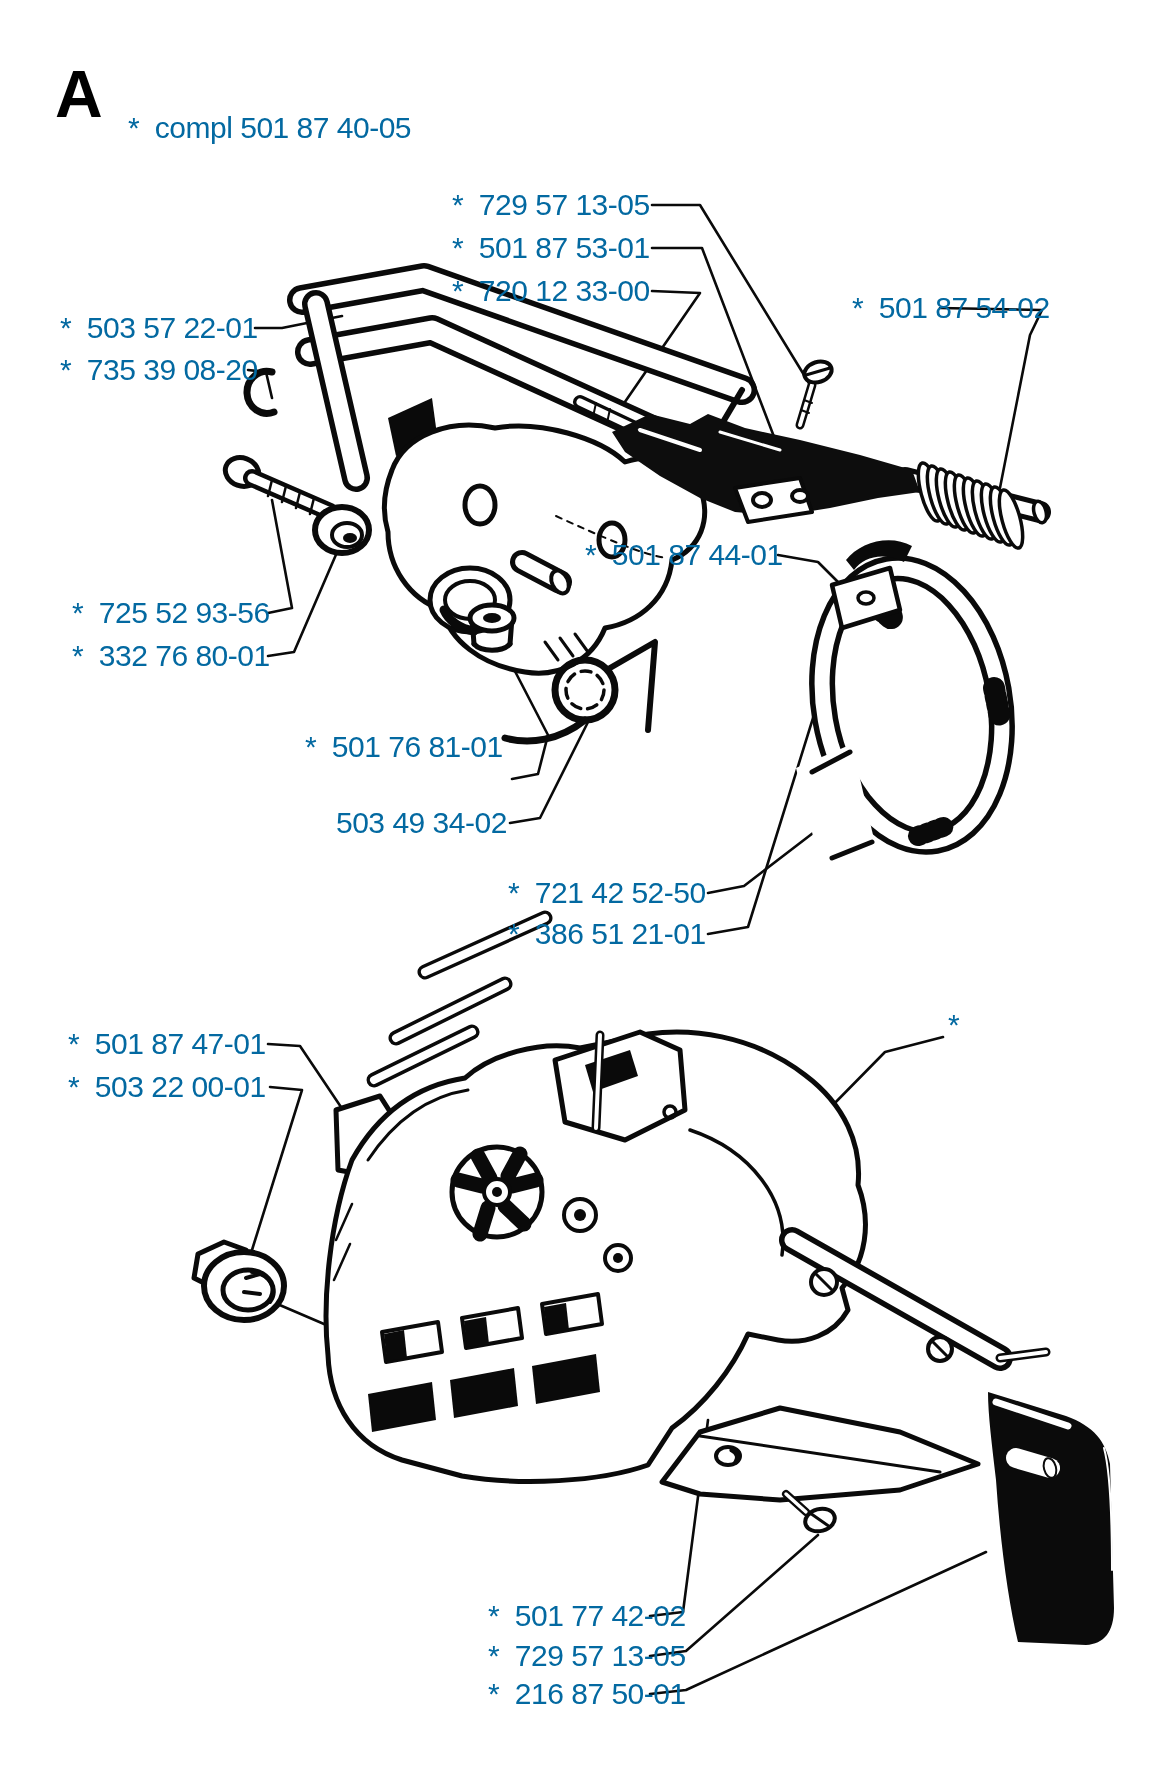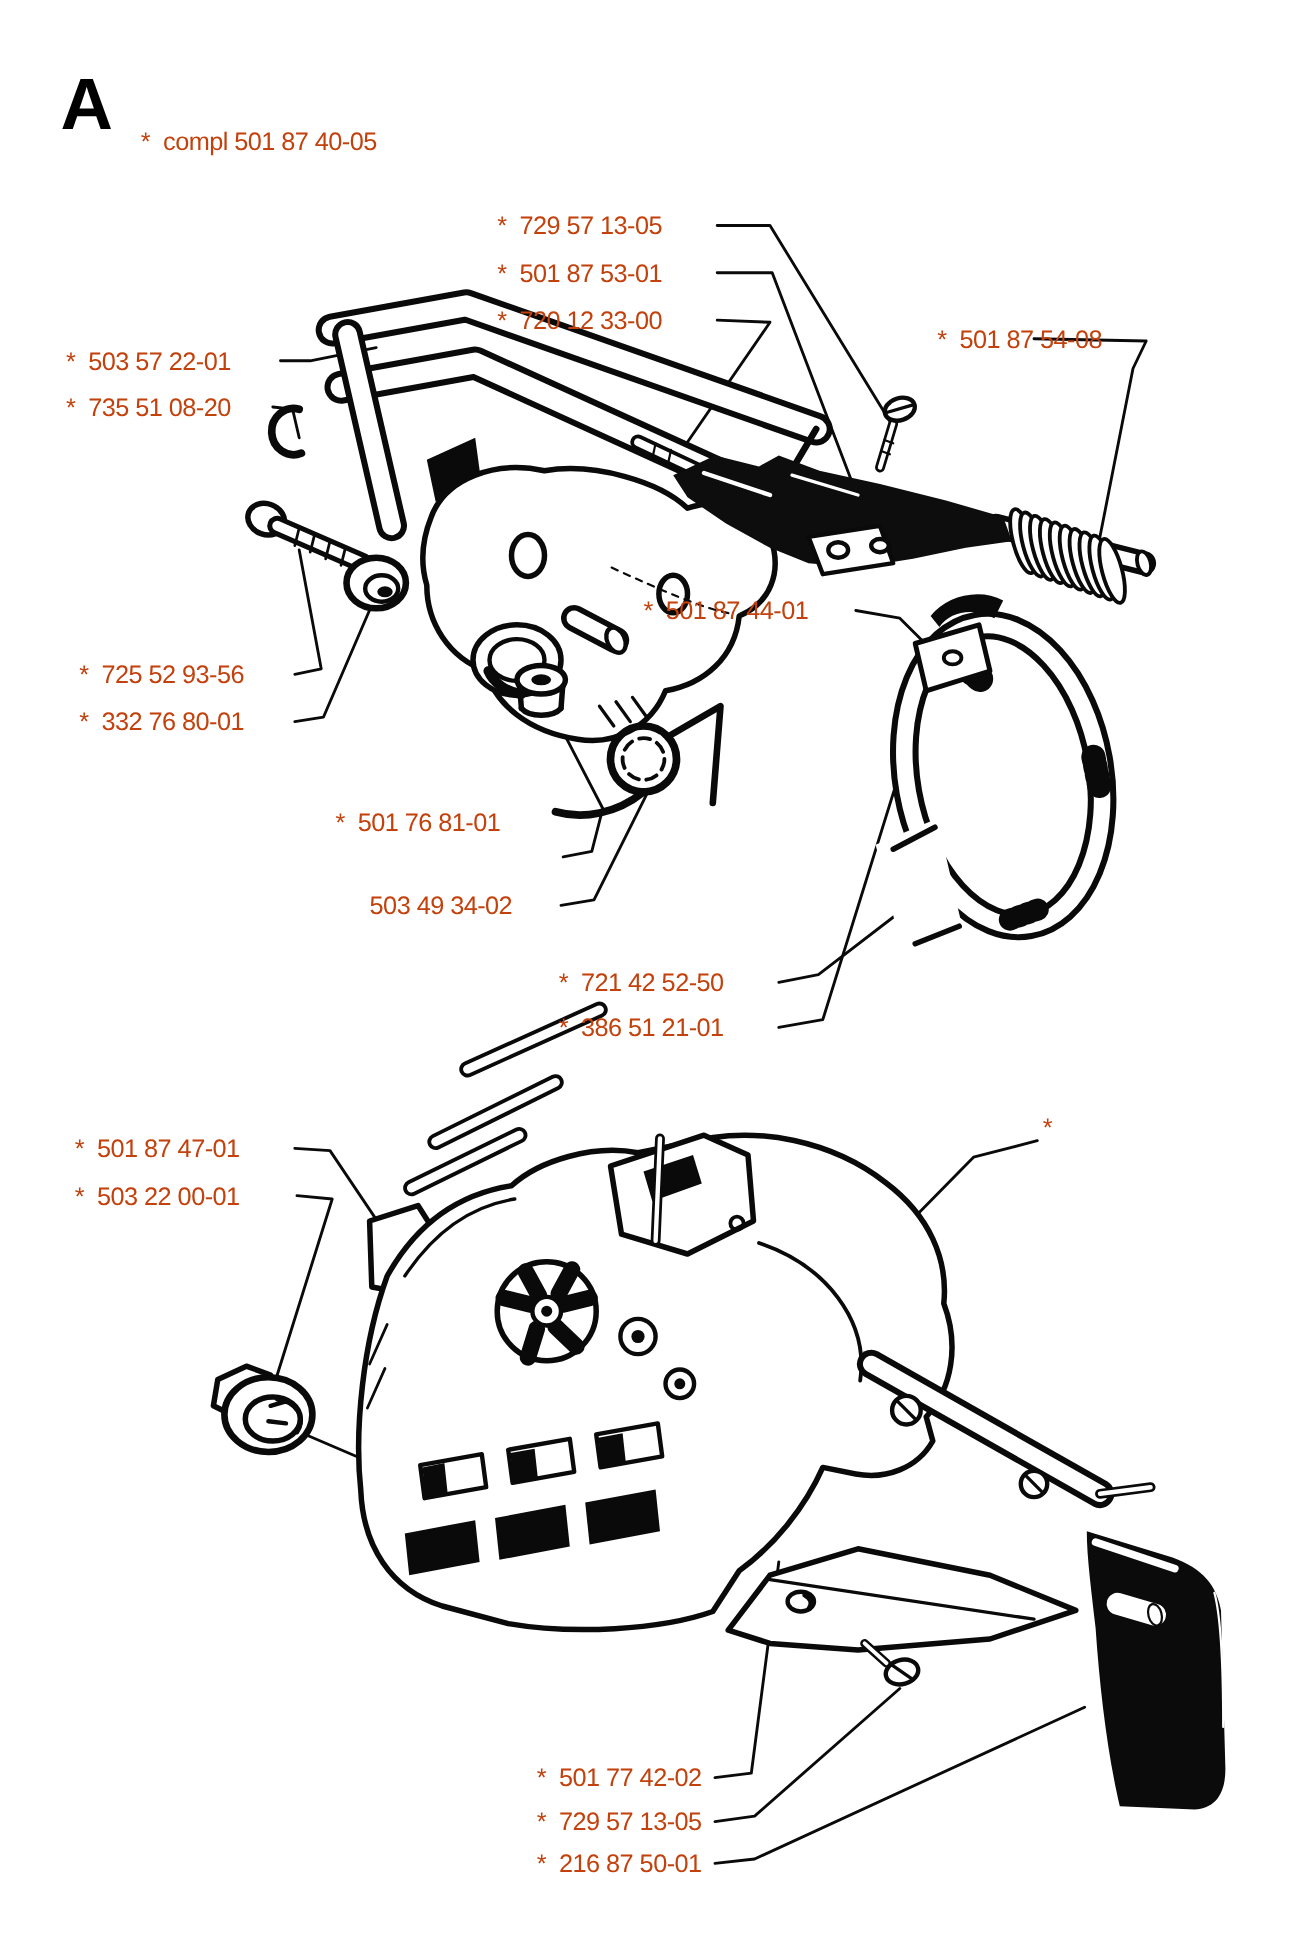--- a/index.html
+++ b/index.html
@@ -1,20 +1,20 @@
 <!DOCTYPE html>
 <html><head>
 <meta charset="utf-8">
 <style>
   html,body{margin:0;padding:0;background:#fff;}
   #page{position:relative;width:1175px;height:1772px;background:#ffffff;overflow:hidden;
         font-family:"Liberation Sans", sans-serif;color:#000;}
   #diagram-svg{position:absolute;left:0;top:0;width:1175px;height:1772px;}
-  .lbl{position:absolute;font-size:23px;line-height:30px;letter-spacing:-0.5px;
-       white-space:pre;color:#c2410c;}
+  .lbl{position:absolute;font-size:30px;line-height:30px;letter-spacing:-0.5px;
+       white-space:pre;color:#0369a1;}
   .hdr-letter{position:absolute;font-size:66px;line-height:64px;font-weight:bold;}
 </style>
 </head>
 <body>
 
 <div id="page">
 
   <svg id="diagram-svg" viewBox="0 0 1175 1772" fill="none" stroke-linecap="round" stroke-linejoin="round">
 
     <g stroke="#0a0a0a" stroke-width="2.6">
@@ -254,23 +254,23 @@
     </g>
 
   </svg>
 
   <div class="hdr-letter" style="left:55px;top:62px">A</div>
   <div class="lbl" style="left:128px;top:113px">*  compl 501 87 40-05</div>
 
   <div class="lbl" style="left:452px;top:190px">*  729 57 13-05</div>
   <div class="lbl" style="left:452px;top:233px">*  501 87 53-01</div>
   <div class="lbl" style="left:452px;top:276px">*  720 12 33-00</div>
-  <div class="lbl" style="left:852px;top:293px">*  501 87 54-08</div>
+  <div class="lbl" style="left:852px;top:293px">*  501 87 54-02</div>
   <div class="lbl" style="left:60px;top:313px">*  503 57 22-01</div>
-  <div class="lbl" style="left:60px;top:355px">*  735 51 08-20</div>
+  <div class="lbl" style="left:60px;top:355px">*  735 39 08-20</div>
   <div class="lbl" style="left:585px;top:540px">*  501 87 44-01</div>
   <div class="lbl" style="left:72px;top:598px">*  725 52 93-56</div>
   <div class="lbl" style="left:72px;top:641px">*  332 76 80-01</div>
   <div class="lbl" style="left:305px;top:732px">*  501 76 81-01</div>
   <div class="lbl" style="left:336px;top:808px">503 49 34-02</div>
   <div class="lbl" style="left:508px;top:878px">*  721 42 52-50</div>
   <div class="lbl" style="left:508px;top:919px">*  386 51 21-01</div>
   <div class="lbl" style="left:68px;top:1029px">*  501 87 47-01</div>
   <div class="lbl" style="left:68px;top:1072px">*  503 22 00-01</div>
   <div class="lbl" style="left:948px;top:1010px">*</div>

